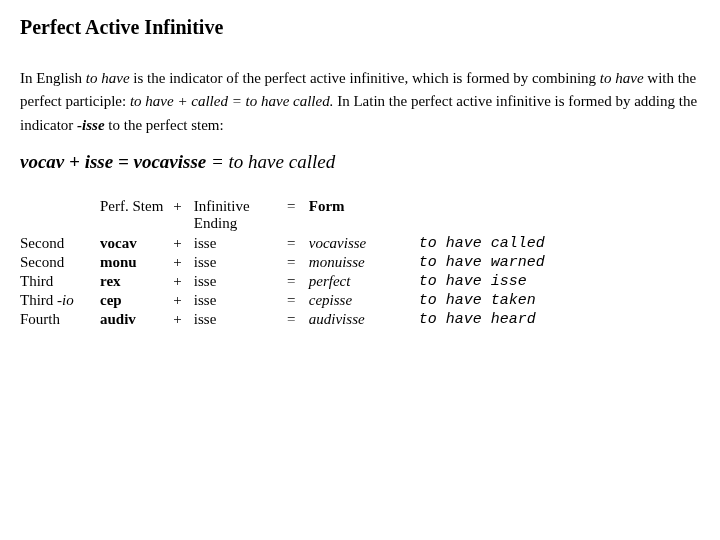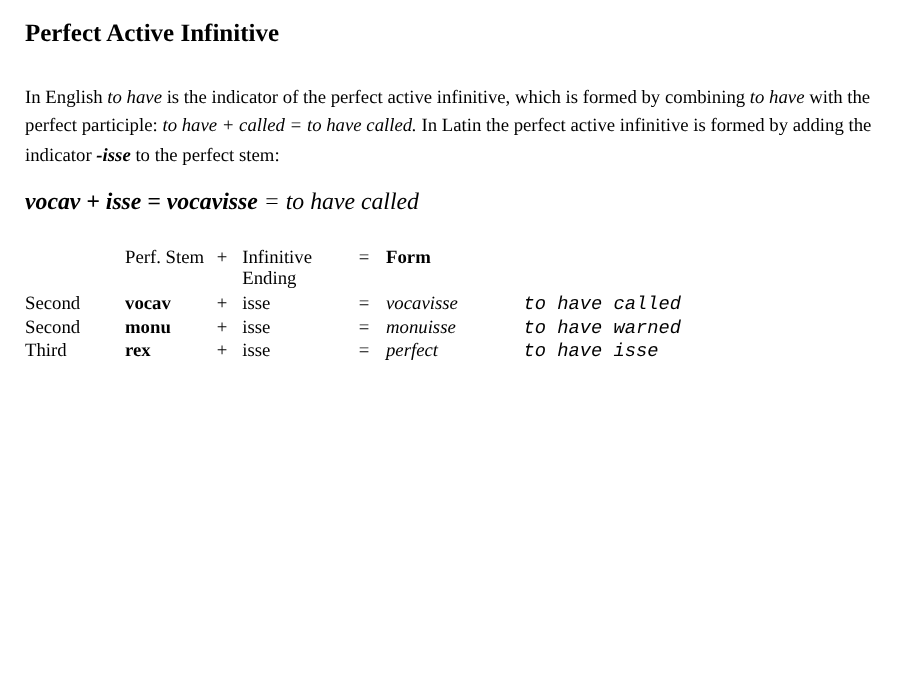--- a/index.html
+++ b/index.html
@@ -150,14 +150,32 @@
       </tr>
       <tr>
         <td class="col-label">Third</td>
         <td class="col-stem">rex</td>
         <td class="col-plus">+</td>
         <td class="inf-ending-cell">isse</td>
         <td class="col-eq">=</td>
         <td class="col-form">perfect</td>
         <td class="col-meaning">to have isse</td>
       </tr>
+      <tr>
+        <td class="col-label">Third <em class="italic-only">-io</em></td>
+        <td class="col-stem">cep</td>
+        <td class="col-plus">+</td>
+        <td class="inf-ending-cell">isse</td>
+        <td class="col-eq">=</td>
+        <td class="col-form">cepisse</td>
+        <td class="col-meaning">to have taken</td>
+      </tr>
+      <tr>
+        <td class="col-label">Fourth</td>
+        <td class="col-stem">audiv</td>
+        <td class="col-plus">+</td>
+        <td class="inf-ending-cell">isse</td>
+        <td class="col-eq">=</td>
+        <td class="col-form">audivisse</td>
+        <td class="col-meaning">to have heard</td>
+      </tr>
     </tbody>
 </table>
 
 </body></html>

